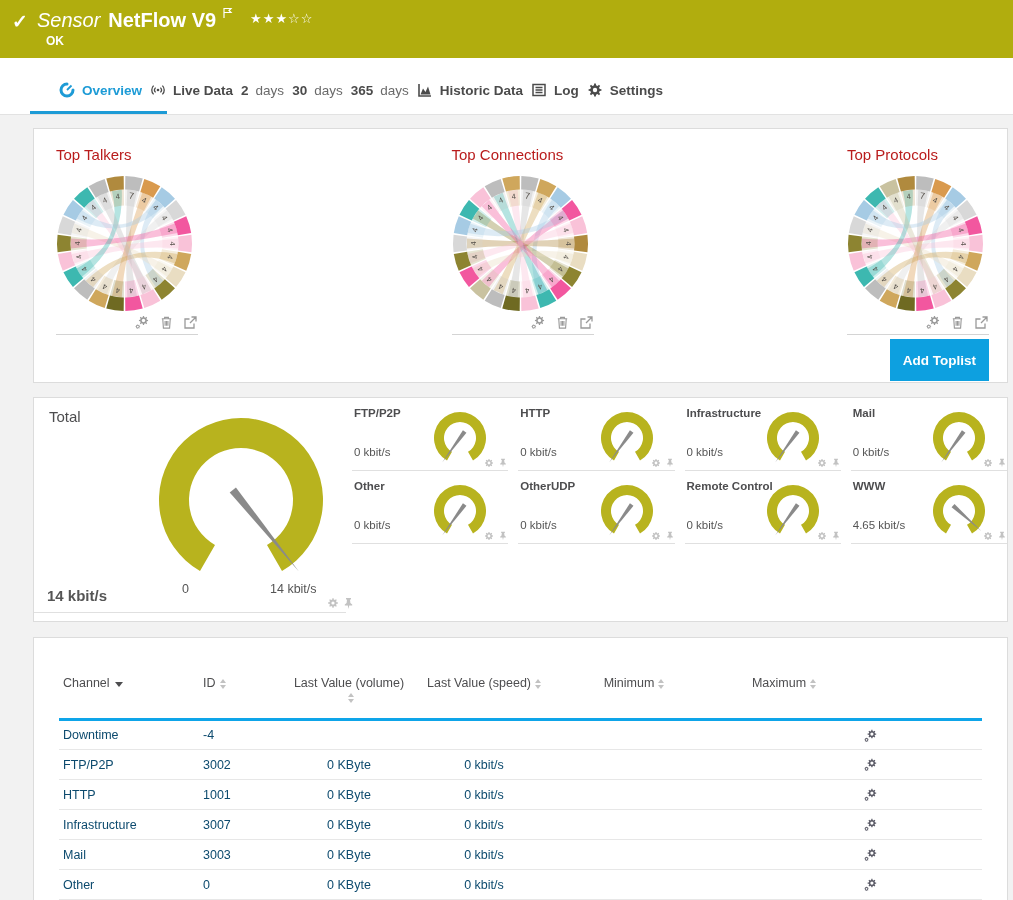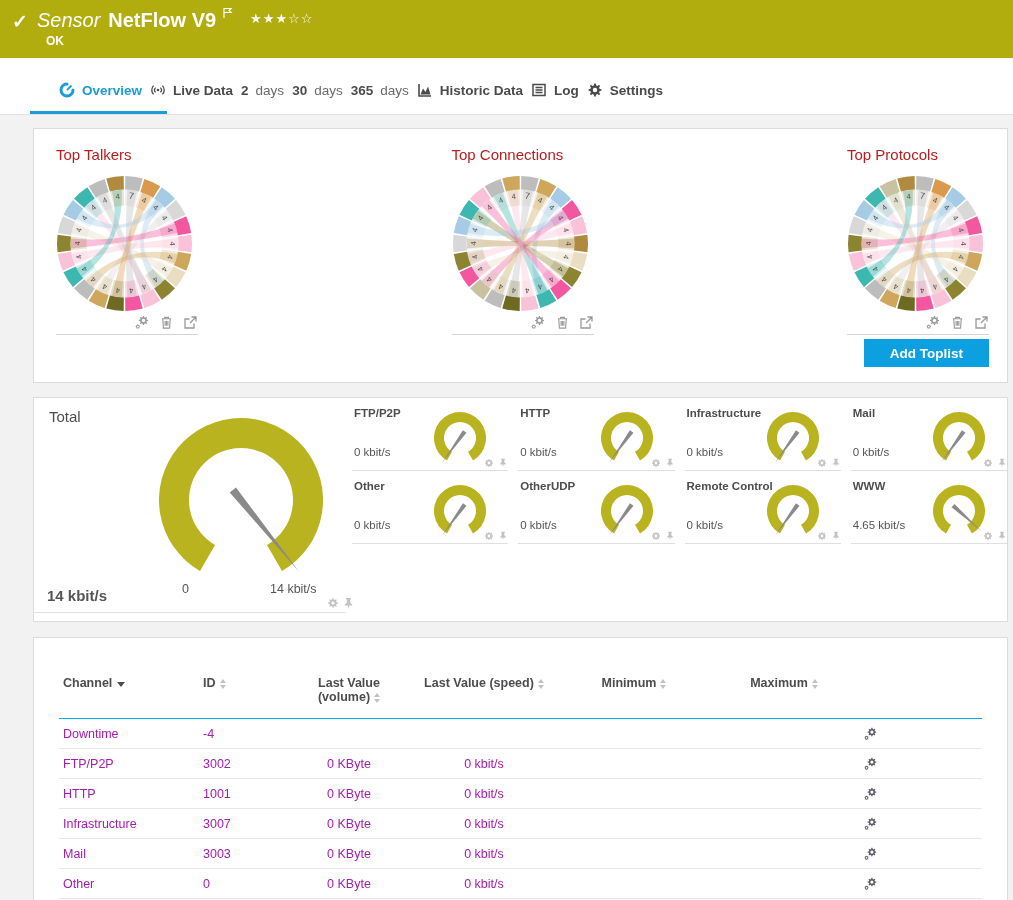--- a/index.html
+++ b/index.html
@@ -32,21 +32,21 @@
   #panel-gauges   { top:397px; height:225px; }
   #panel-table    { top:637px; height:300px; }
   
   .toplist-row { display:flex; justify-content:space-between; padding:17px 18px 0 22px; }
   .toplist-cell { width:142px; }
   .toplist-title { font-size:15px; color:#b91c1c; margin-bottom:12px; white-space:nowrap; }
   .chord-wrap { width:137px; height:137px; margin-top:4px; }
   .toplist-foot { display:flex; justify-content:flex-end; align-items:center; gap:9px;
     margin-top:2px; padding-bottom:4px; border-bottom:1px solid #d4d4d4; color:#9a9a9a; }
   .toplist-foot .icn { display:inline-flex; cursor:pointer; }
-  .btn-add { position:absolute; right:18px; top:210px; height:28px; padding:0 26px;
+  .btn-add { position:absolute; right:18px; top:210px; height:42px; padding:0 13px;
     background:#0da0e0; color:#fff; border:none; font-family:inherit; font-size:13.5px;
     font-weight:bold; cursor:pointer; }
   
   .total-cell { position:absolute; left:0; top:0; width:312px; height:215px;
     border-bottom:1px solid #e0e0e0; margin:0 0 0 0; }
   .total-title { position:absolute; left:15px; top:10px; font-size:15px; color:#4d4d4f; }
   .total-gauge { position:absolute; left:100px; top:14px; width:215px; height:165px; }
   .total-scale-min { position:absolute; left:148px; top:184px; font-size:12.5px; color:#555; }
   .total-scale-max { position:absolute; left:236px; top:184px; font-size:12.5px; color:#555; }
   .total-value { position:absolute; left:13px; top:189px; font-size:15px; font-weight:bold; color:#555; }
@@ -55,25 +55,25 @@
   .gauge-grid { position:absolute; left:318px; top:0; right:0; display:grid;
     grid-template-columns:repeat(4, 1fr); grid-auto-rows:73px; column-gap:10px; }
   .g-cell { position:relative; border-bottom:1px solid #e0e0e0; }
   .g-cell.empty { border-bottom:none; }
   .g-title { position:absolute; left:2px; top:9px; font-size:11.5px; font-weight:bold; color:#4d4d4f; }
   .g-value { position:absolute; left:2px; bottom:12px; font-size:11.5px; color:#555; }
   .g-gauge { position:absolute; right:16px; top:12px; width:64px; height:58px; }
   .g-cell .cell-icons { right:0; bottom:2px; }
   
   table.chan { width:100%; border-collapse:collapse; margin-top:32px; table-layout:fixed; }
-  table.chan th { font-size:12.5px; color:#4d4d4f; font-weight:bold; padding:6px 4px 14px 4px;
-    vertical-align:top; border-bottom:1px solid #0ea5e9; }
+  table.chan th { font-size:12.5px; color:#4d4d4f; font-weight:normal; padding:6px 4px 14px 4px;
+    vertical-align:top; border-bottom:3px solid #0ea5e9; }
   table.chan th.c, table.chan td.c { text-align:center; }
   table.chan th.l, table.chan td.l { text-align:left; }
-  table.chan td { font-size:12.5px; color:#a21caf; height:30px; padding:2px 4px;
+  table.chan td { font-size:12.5px; color:#0c4a6e; height:30px; padding:2px 4px;
     border-bottom:1px solid #e7e7e7; }
   table.chan td.gear-td { text-align:center; color:#5a5a66; }
   th .sort-desc { display:inline-block; width:0; height:0; border-left:4px solid transparent;
     border-right:4px solid transparent; border-top:5px solid #4d4d4f; margin-left:5px; }
   th .sort-both { display:inline-block; vertical-align:middle; margin-left:4px; }
   th .sort-both i { display:block; width:0; height:0; border-left:3.5px solid transparent;
     border-right:3.5px solid transparent; }
   th .sort-both .up { border-bottom:4px solid #c2c2c2; margin-bottom:2px; }
   th .sort-both .dn { border-top:4px solid #c2c2c2; }
   .col-channel{width:140px;} .col-id{width:90px;} .col-vol{width:120px;} .col-spd{width:150px;}

